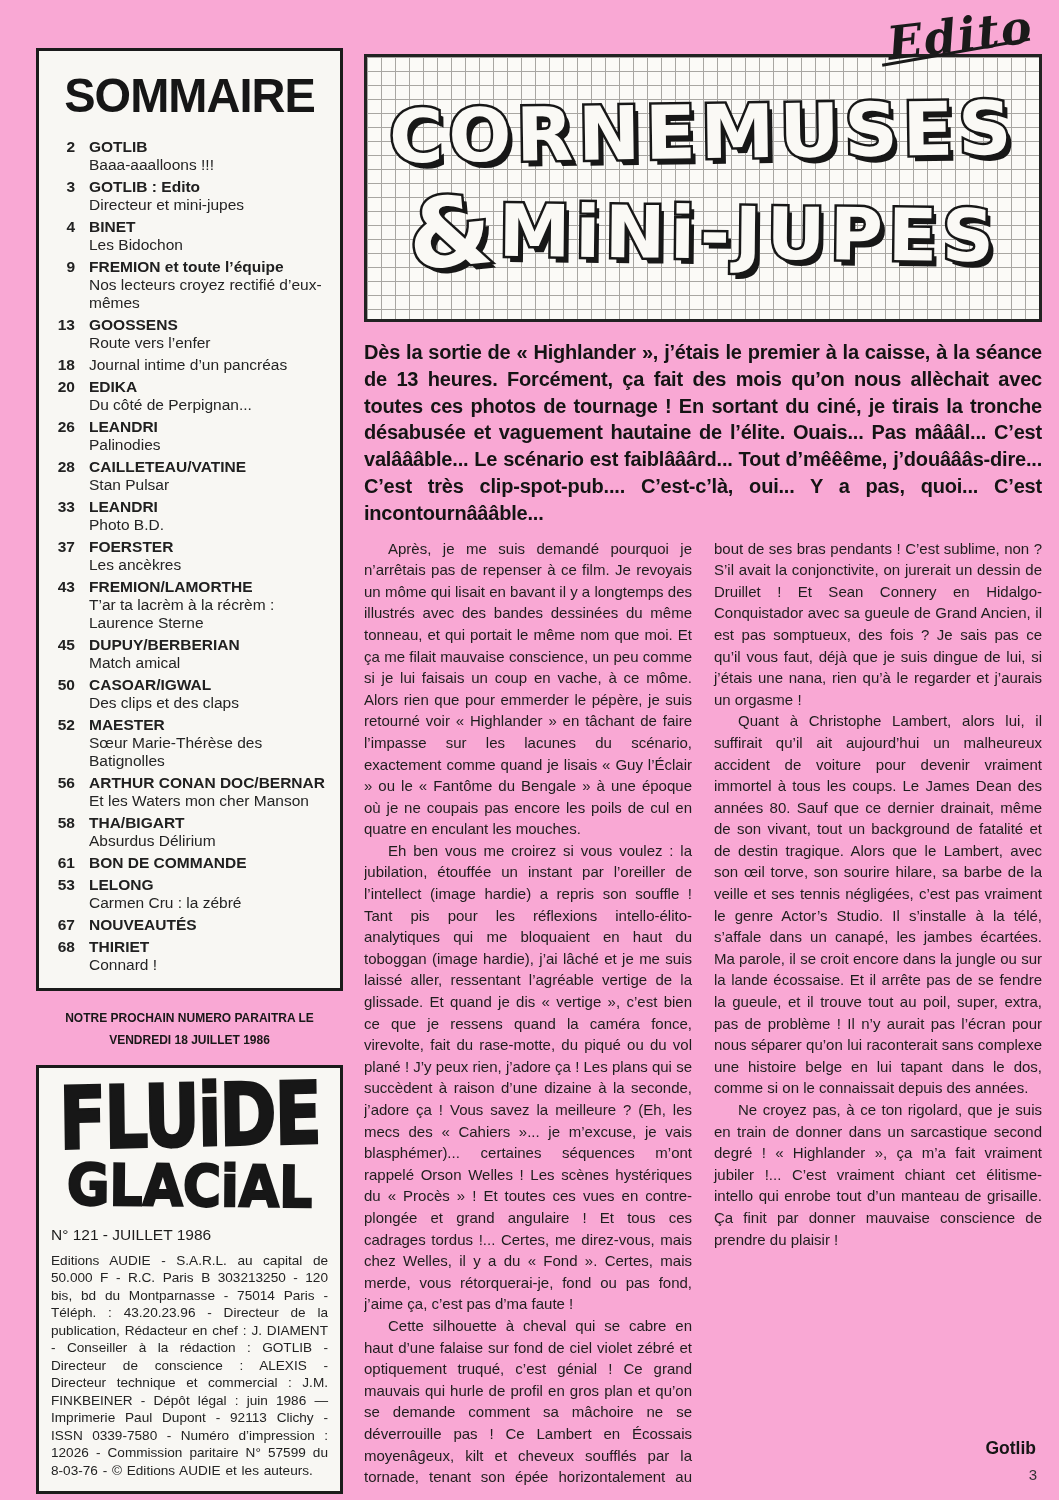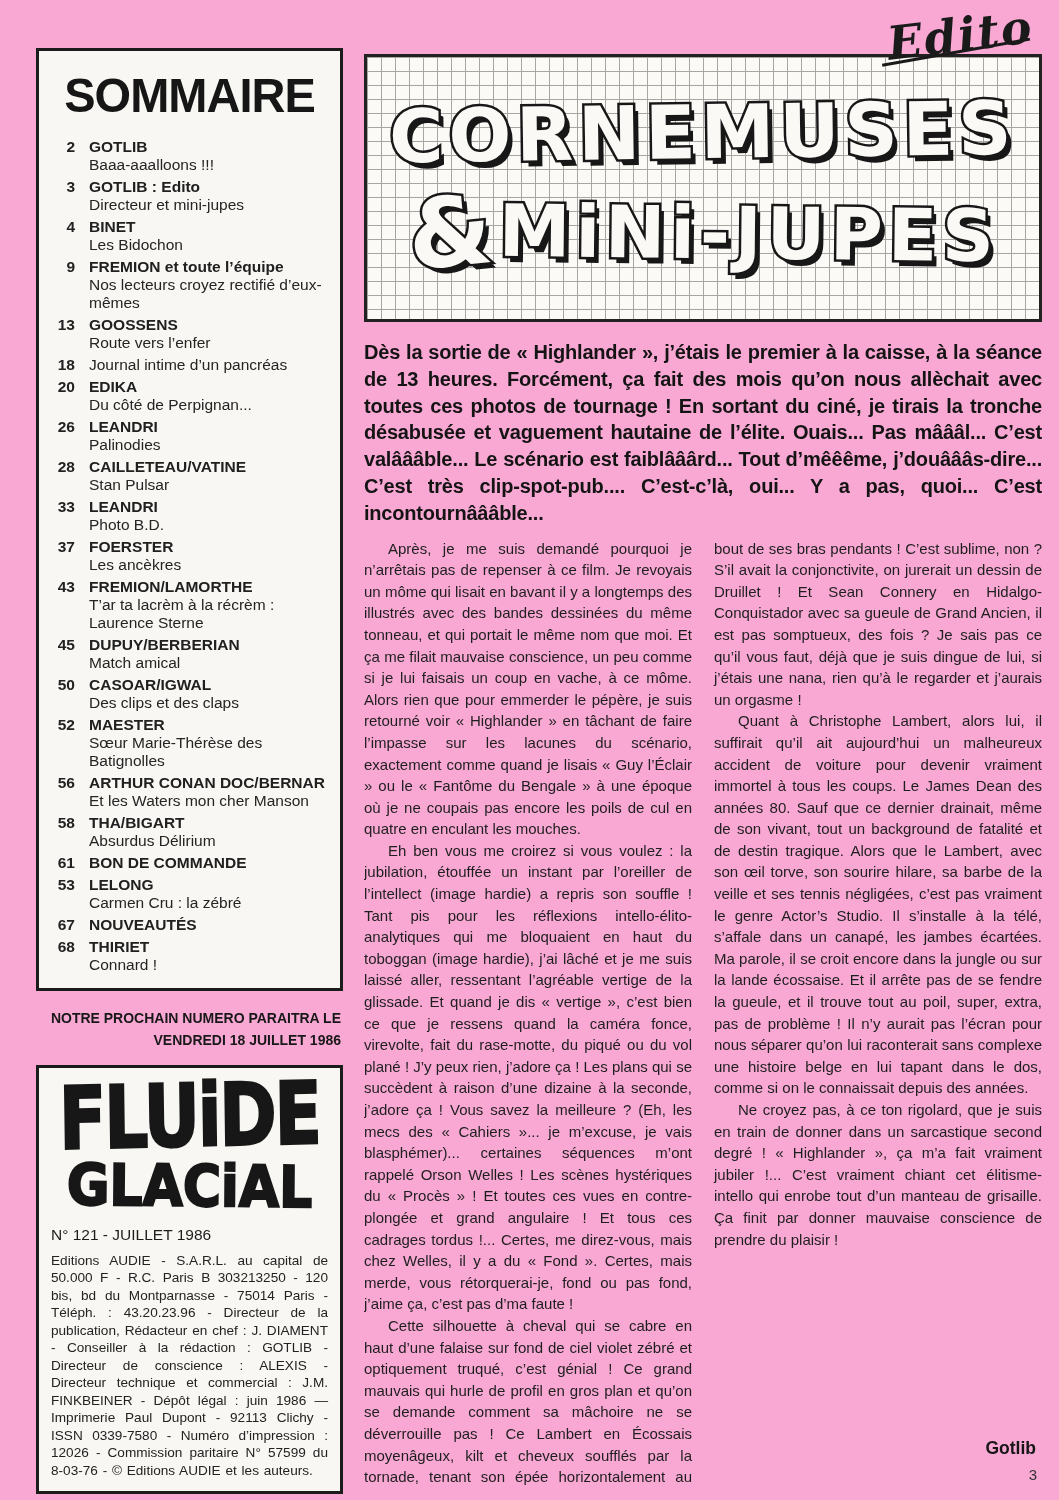--- a/index.html
+++ b/index.html
@@ -22,22 +22,22 @@
   .toc-item { display:flex; margin-bottom:4px; }
   .toc-num {
     width:44px; flex:0 0 44px; text-align:right; padding-right:14px;
     font-weight:bold; font-size:15.5px; line-height:18px; color:#222;
   }
   .toc-txt { flex:1; font-size:15.5px; line-height:18px; }
   .toc-author { font-weight:bold; color:#202020; }
   .toc-sub { font-weight:normal; color:#242424; }
 
   .next-issue {
-    margin:16px 2px 14px 2px; text-align:right;
-    font-weight:bold; font-size:14px; line-height:22px; color:#181818;
+    margin:16px 2px 14px 2px; text-align:center;
+    font-weight:bold; font-size:12px; line-height:22px; color:#181818;
   }
 
   .mag-box { border:3px solid #1b1b1b; padding:12px 12px 12px 12px; background:#f8f7f3; }
   .mag-logo { text-align:center; margin:4px 0 14px 0; }
   .logo1 {
     font-family:"DejaVu Sans", sans-serif; font-weight:bold;
     font-size:69px; letter-spacing:-2px; line-height:0.95;
     color:#171717; -webkit-text-stroke:2px #171717; transform:scaleY(1.25) rotate(-1deg);
     display:block;
   }

